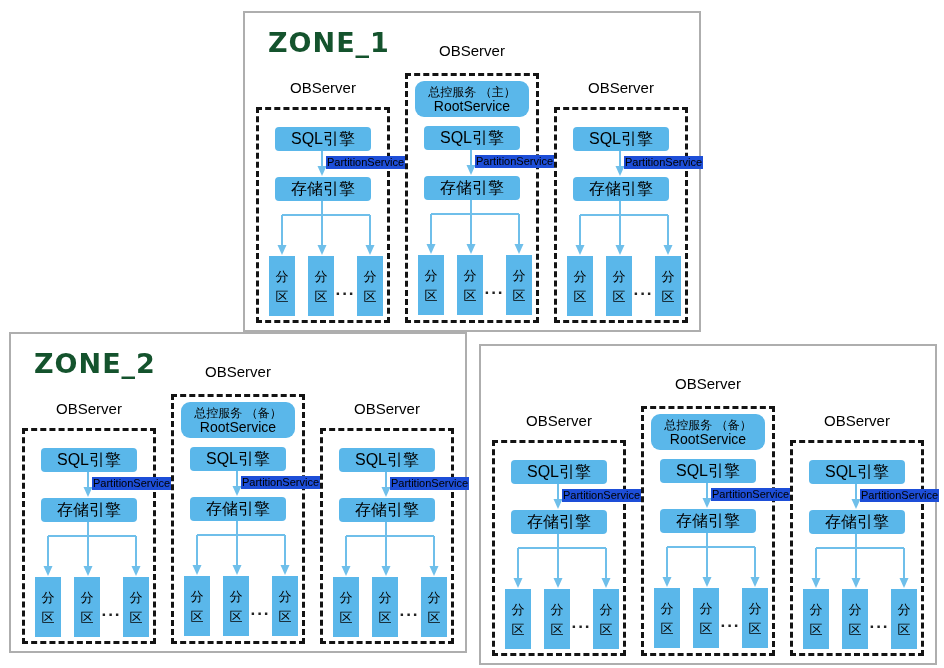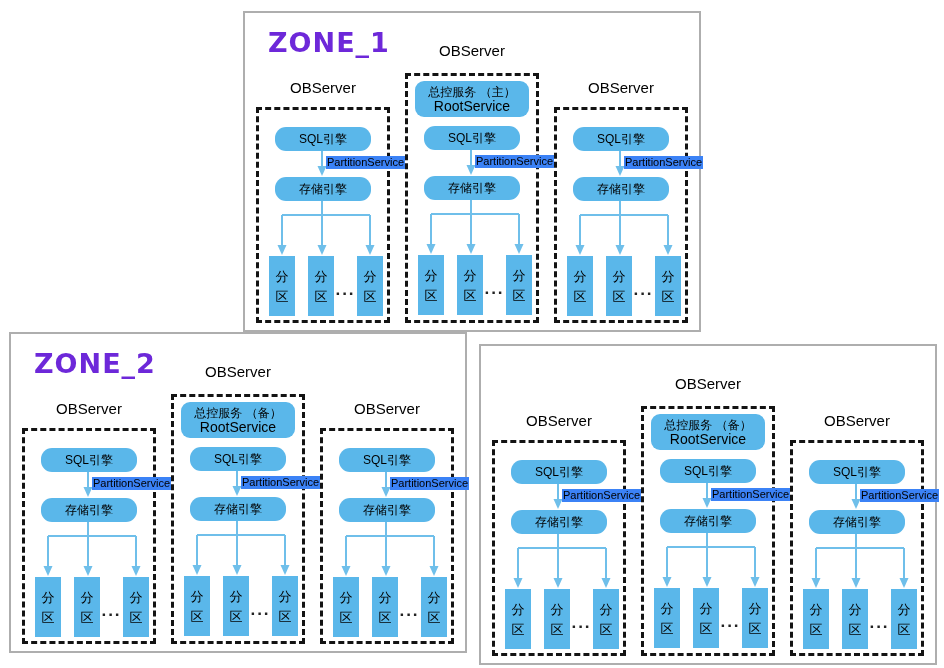--- a/index.html
+++ b/index.html
@@ -7,46 +7,46 @@
        font-family:"Liberation Sans","DejaVu Sans",sans-serif;color:#000;}
   .canvas{position:relative;width:944px;height:668px;background:#fff;}
 
   .zone{position:absolute;width:458px;height:321px;background:#fff;
         border:2px solid #aeaeae;box-sizing:border-box;}
   #zone1{left:243px;top:11px;}
   #zone2{left:9px;top:332px;}
   #zone3{left:479px;top:344px;}
 
   .zone-title{position:absolute;top:14px;left:23px;font-size:27px;font-weight:800;
-              color:#6d28d9;letter-spacing:1px;font-family:"DejaVu Sans",sans-serif;}
+              color:#14532d;letter-spacing:1px;font-family:"DejaVu Sans",sans-serif;}
   .top-obs{position:absolute;top:30px;left:50%;transform:translateX(-50%);
            font-size:15px;line-height:16px;}
 
   .cols{position:absolute;left:11px;right:11px;top:0;bottom:7px;
         display:flex;justify-content:space-between;}
   .col{width:134px;display:flex;flex-direction:column;align-items:center;box-sizing:border-box;}
   .col .obs{margin-top:67px;margin-bottom:11px;font-size:15px;line-height:16px;}
   .col.mid{padding-top:60px;}
 
   .dashed{width:134px;flex:1 1 auto;border:3px dashed #131313;box-sizing:border-box;
           display:flex;flex-direction:column;align-items:center;}
 
-  .pill{background:#5ab7ea;color:#000;border-radius:11px;display:flex;
-        align-items:center;justify-content:center;font-size:12px;flex:0 0 auto;}
+  .pill{background:#5ab7ea;color:#000;border-radius:4px;display:flex;
+        align-items:center;justify-content:center;font-size:16px;flex:0 0 auto;}
   .pill.engine{width:96px;height:24px;}
   .side .pill.sql{margin-top:17px;}
   .mid  .pill.sql{margin-top:9px;}
   .pill.root{width:114px;height:36px;margin-top:5px;flex-direction:column;
              border-radius:9px;font-size:12px;line-height:15px;}
   .pill.root .sub{font-size:14px;line-height:13px;}
 
   .arrow-wrap{position:relative;width:124px;height:26px;flex:0 0 auto;}
   .arrow-wrap svg{display:block;}
   .ps-label{position:absolute;left:65px;top:5px;font-size:11px;line-height:13px;
-            background:#3b82f6;white-space:nowrap;z-index:3;padding:0 1px;}
+            background:#1d4ed8;white-space:nowrap;z-index:3;padding:0 1px;}
 
   svg line{stroke:#6fbfea;stroke-width:2;}
   svg polygon{fill:#6fbfea;}
   .fanout{display:block;flex:0 0 auto;}
 
   .parts{width:124px;height:60px;display:flex;flex:0 0 auto;}
   .part{width:26px;background:#5ab7ea;display:flex;flex-direction:column;
         align-items:center;justify-content:center;gap:7px;font-size:13px;line-height:13px;}
   .part.p1{margin-left:8px;}
   .part.p2{margin-left:13px;}

